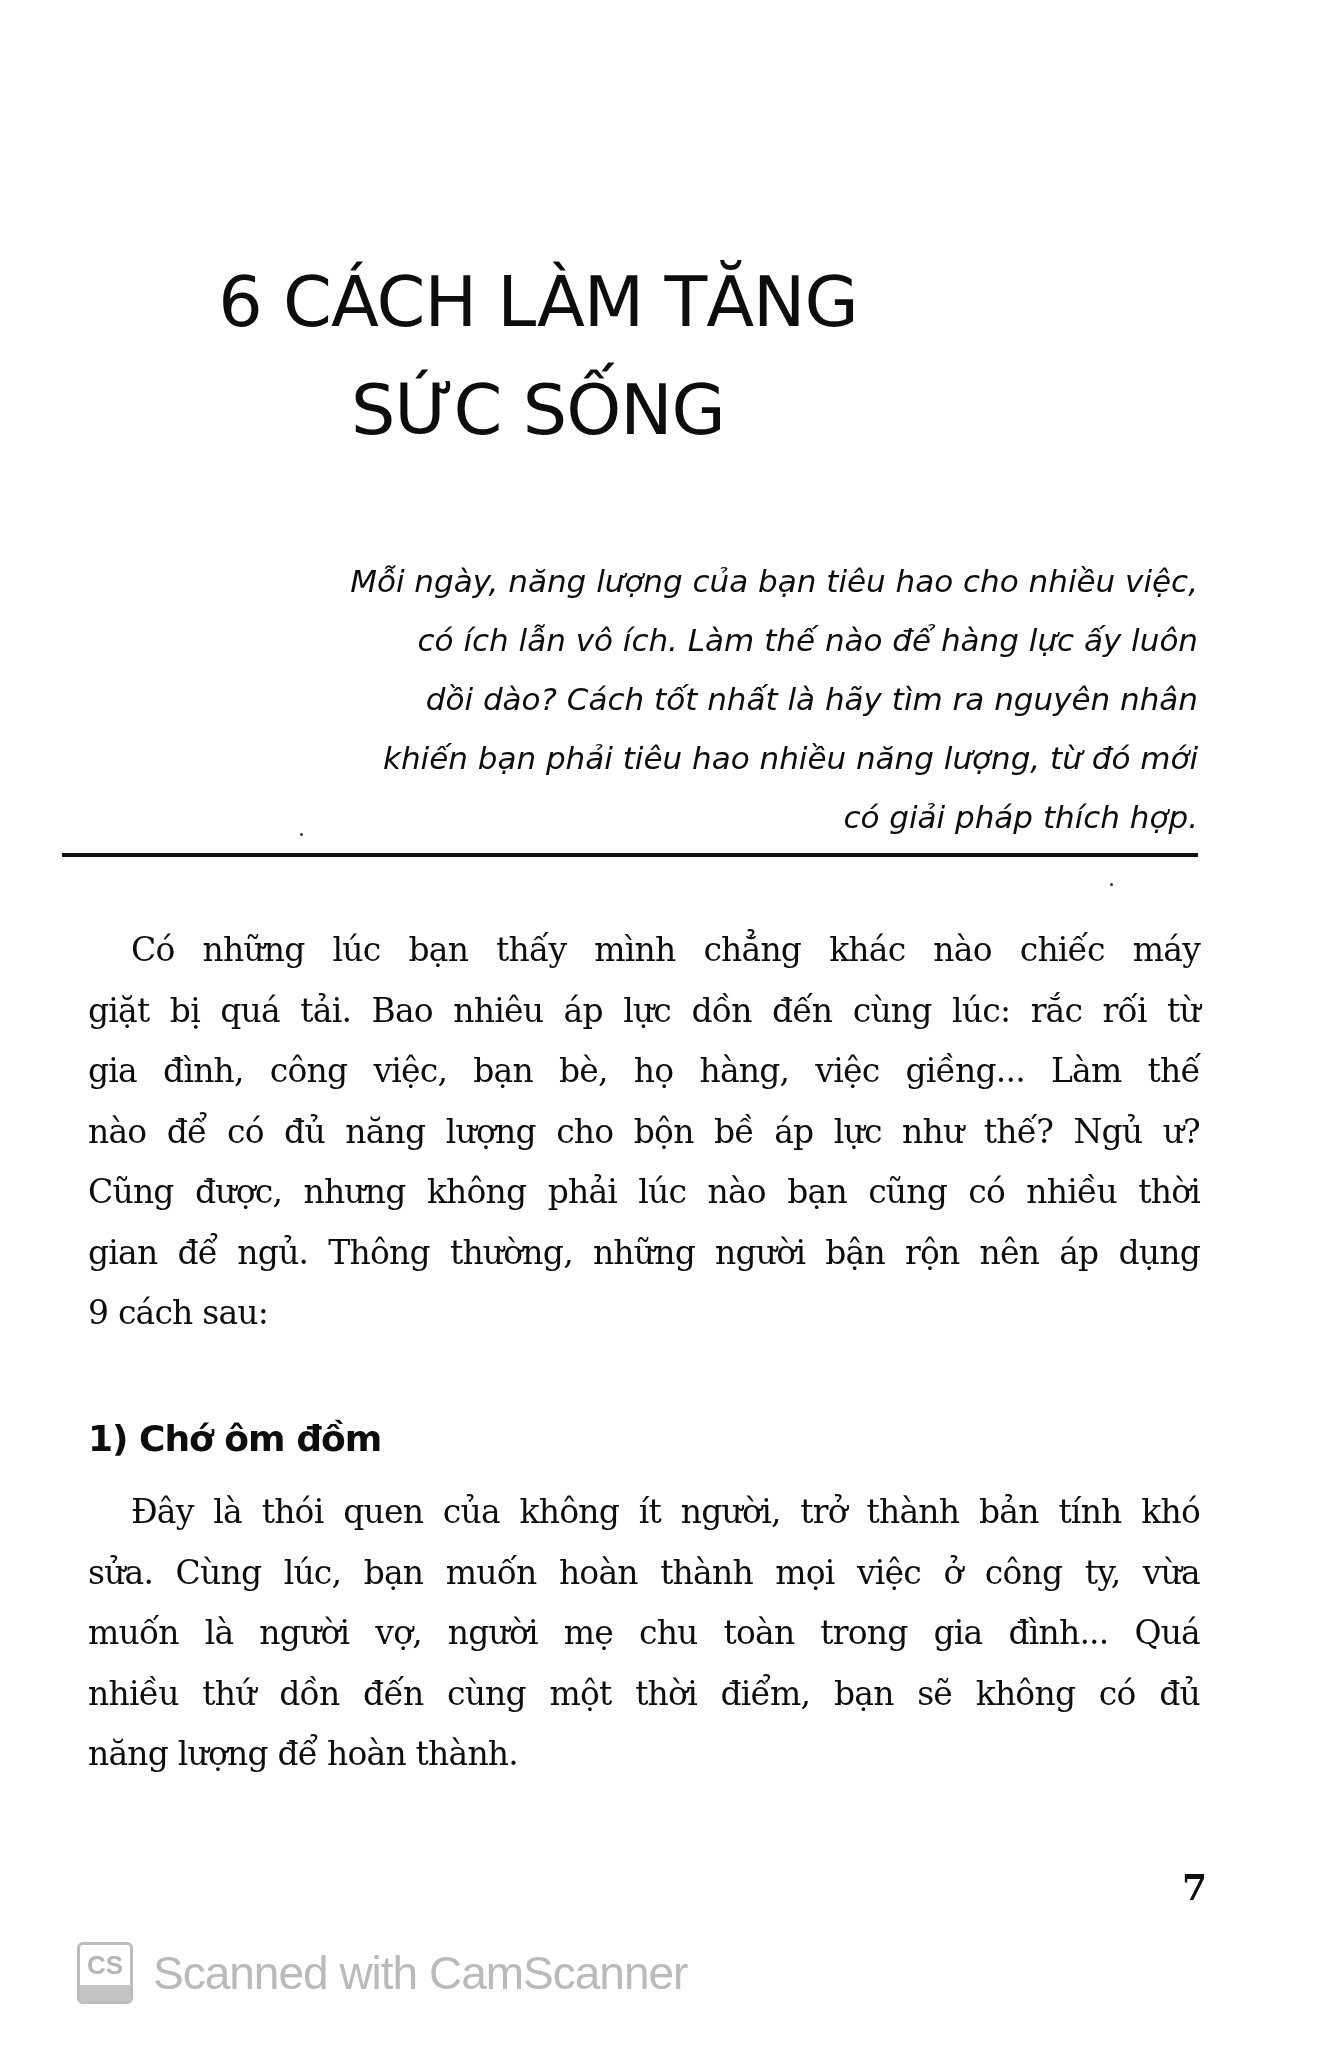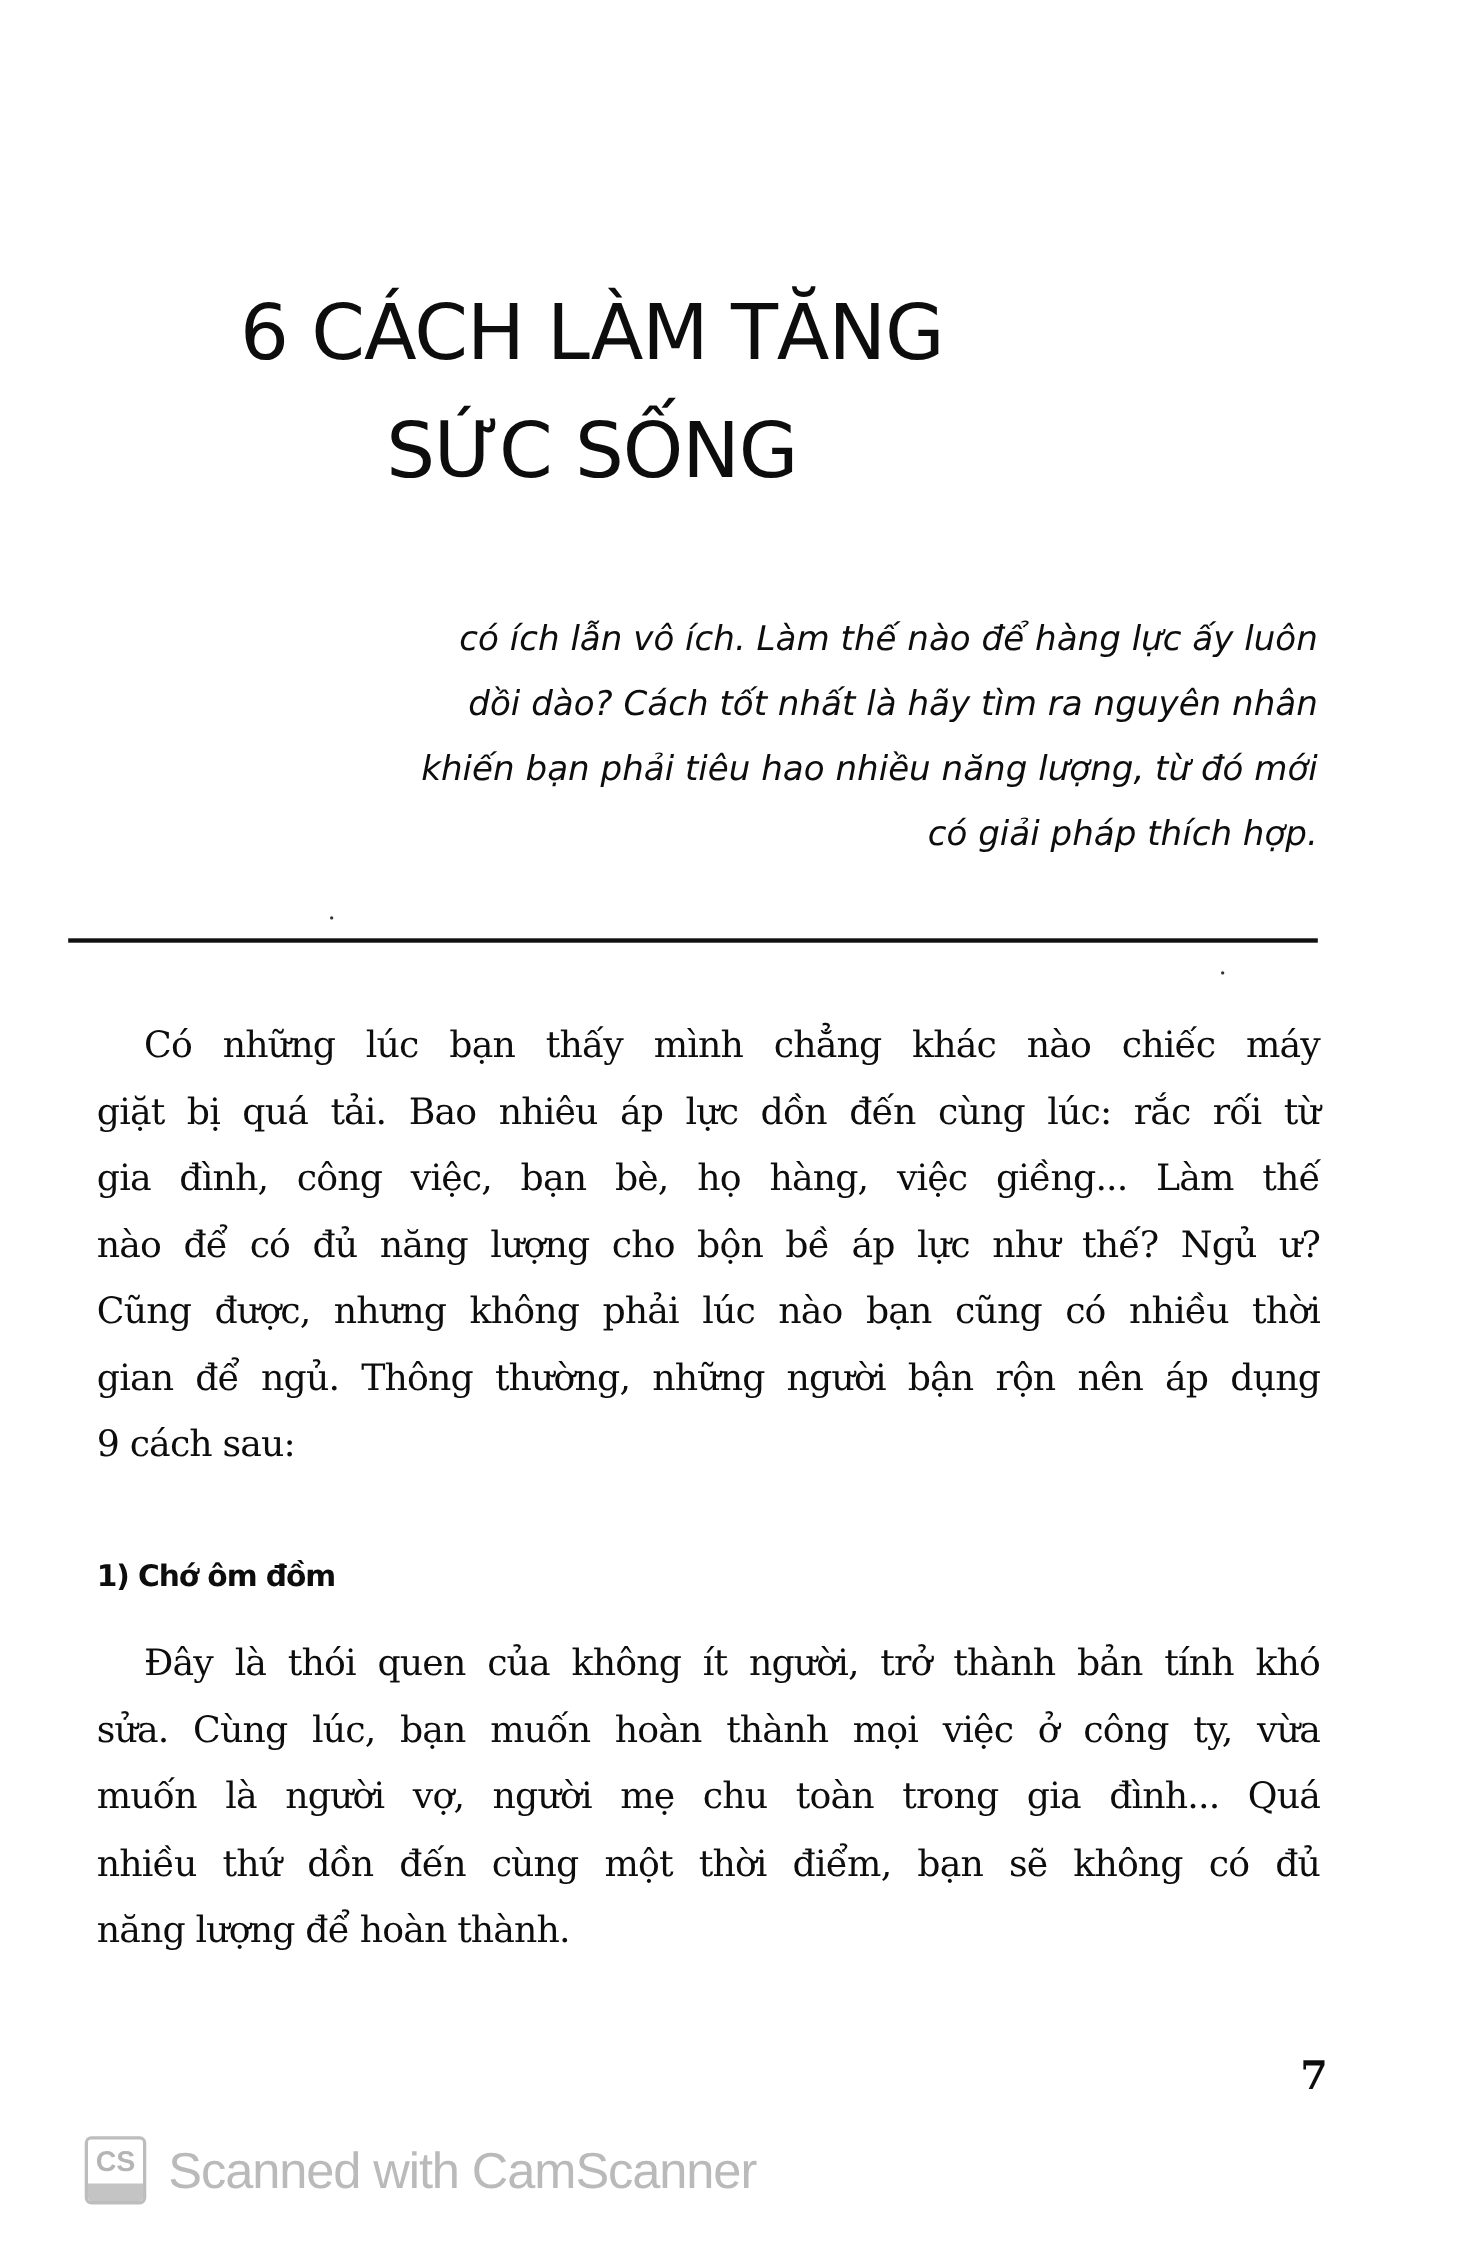--- a/index.html
+++ b/index.html
@@ -28,21 +28,21 @@
     font-family: "DejaVu Serif", serif; font-size: 33px; line-height: 60.5px; margin: 0;
     letter-spacing: -0.8px;
   }
   .body-text span { display: block; white-space: nowrap; text-align: justify; text-align-last: justify; }
   .body-text span.last { text-align-last: left; }
   .body-text span.indent { padding-left: 43px; }
   .p1 { top: 920px; }
   .p2 { top: 1482px; }
   .heading {
     position: absolute; left: 88px; top: 1418px; margin: 0;
-    font-family: "DejaVu Sans", sans-serif; font-weight: bold; font-size: 27px; letter-spacing: -1px;
+    font-family: "DejaVu Sans", sans-serif; font-weight: bold; font-size: 36px; letter-spacing: -1px;
   }
   .page-num {
     position: absolute; left: 1182px; top: 1866px;
     font-family: "DejaVu Serif", serif; font-weight: bold; font-size: 36px;
   }
   .watermark {
     position: absolute; left: 55px; top: 1942px; display: flex; align-items: center; gap: 20px;
     color: #b9b9b9;
     margin-left: 22px;
   }
@@ -60,20 +60,21 @@
 </style>
 </head>
 <body>
 
 <h1 class="title">
   <span>6 CÁCH LÀM TĂNG</span>
   <span>SỨC SỐNG</span>
 </h1>
 
 <div class="intro">
+  <span>Mỗi ngày, năng lượng của bạn tiêu hao cho nhiều việc,</span>
   <span>có ích lẫn vô ích. Làm thế nào để hàng lực ấy luôn</span>
   <span>dồi dào? Cách tốt nhất là hãy tìm ra nguyên nhân</span>
   <span>khiến bạn phải tiêu hao nhiều năng lượng, từ đó mới</span>
   <span>có giải pháp thích hợp.</span>
 </div>
 
 <div class="rule"></div>
 <div class="speck" style="left:300px; top:833px;"></div>
 <div class="speck" style="left:1110px; top:883px;"></div>
 

